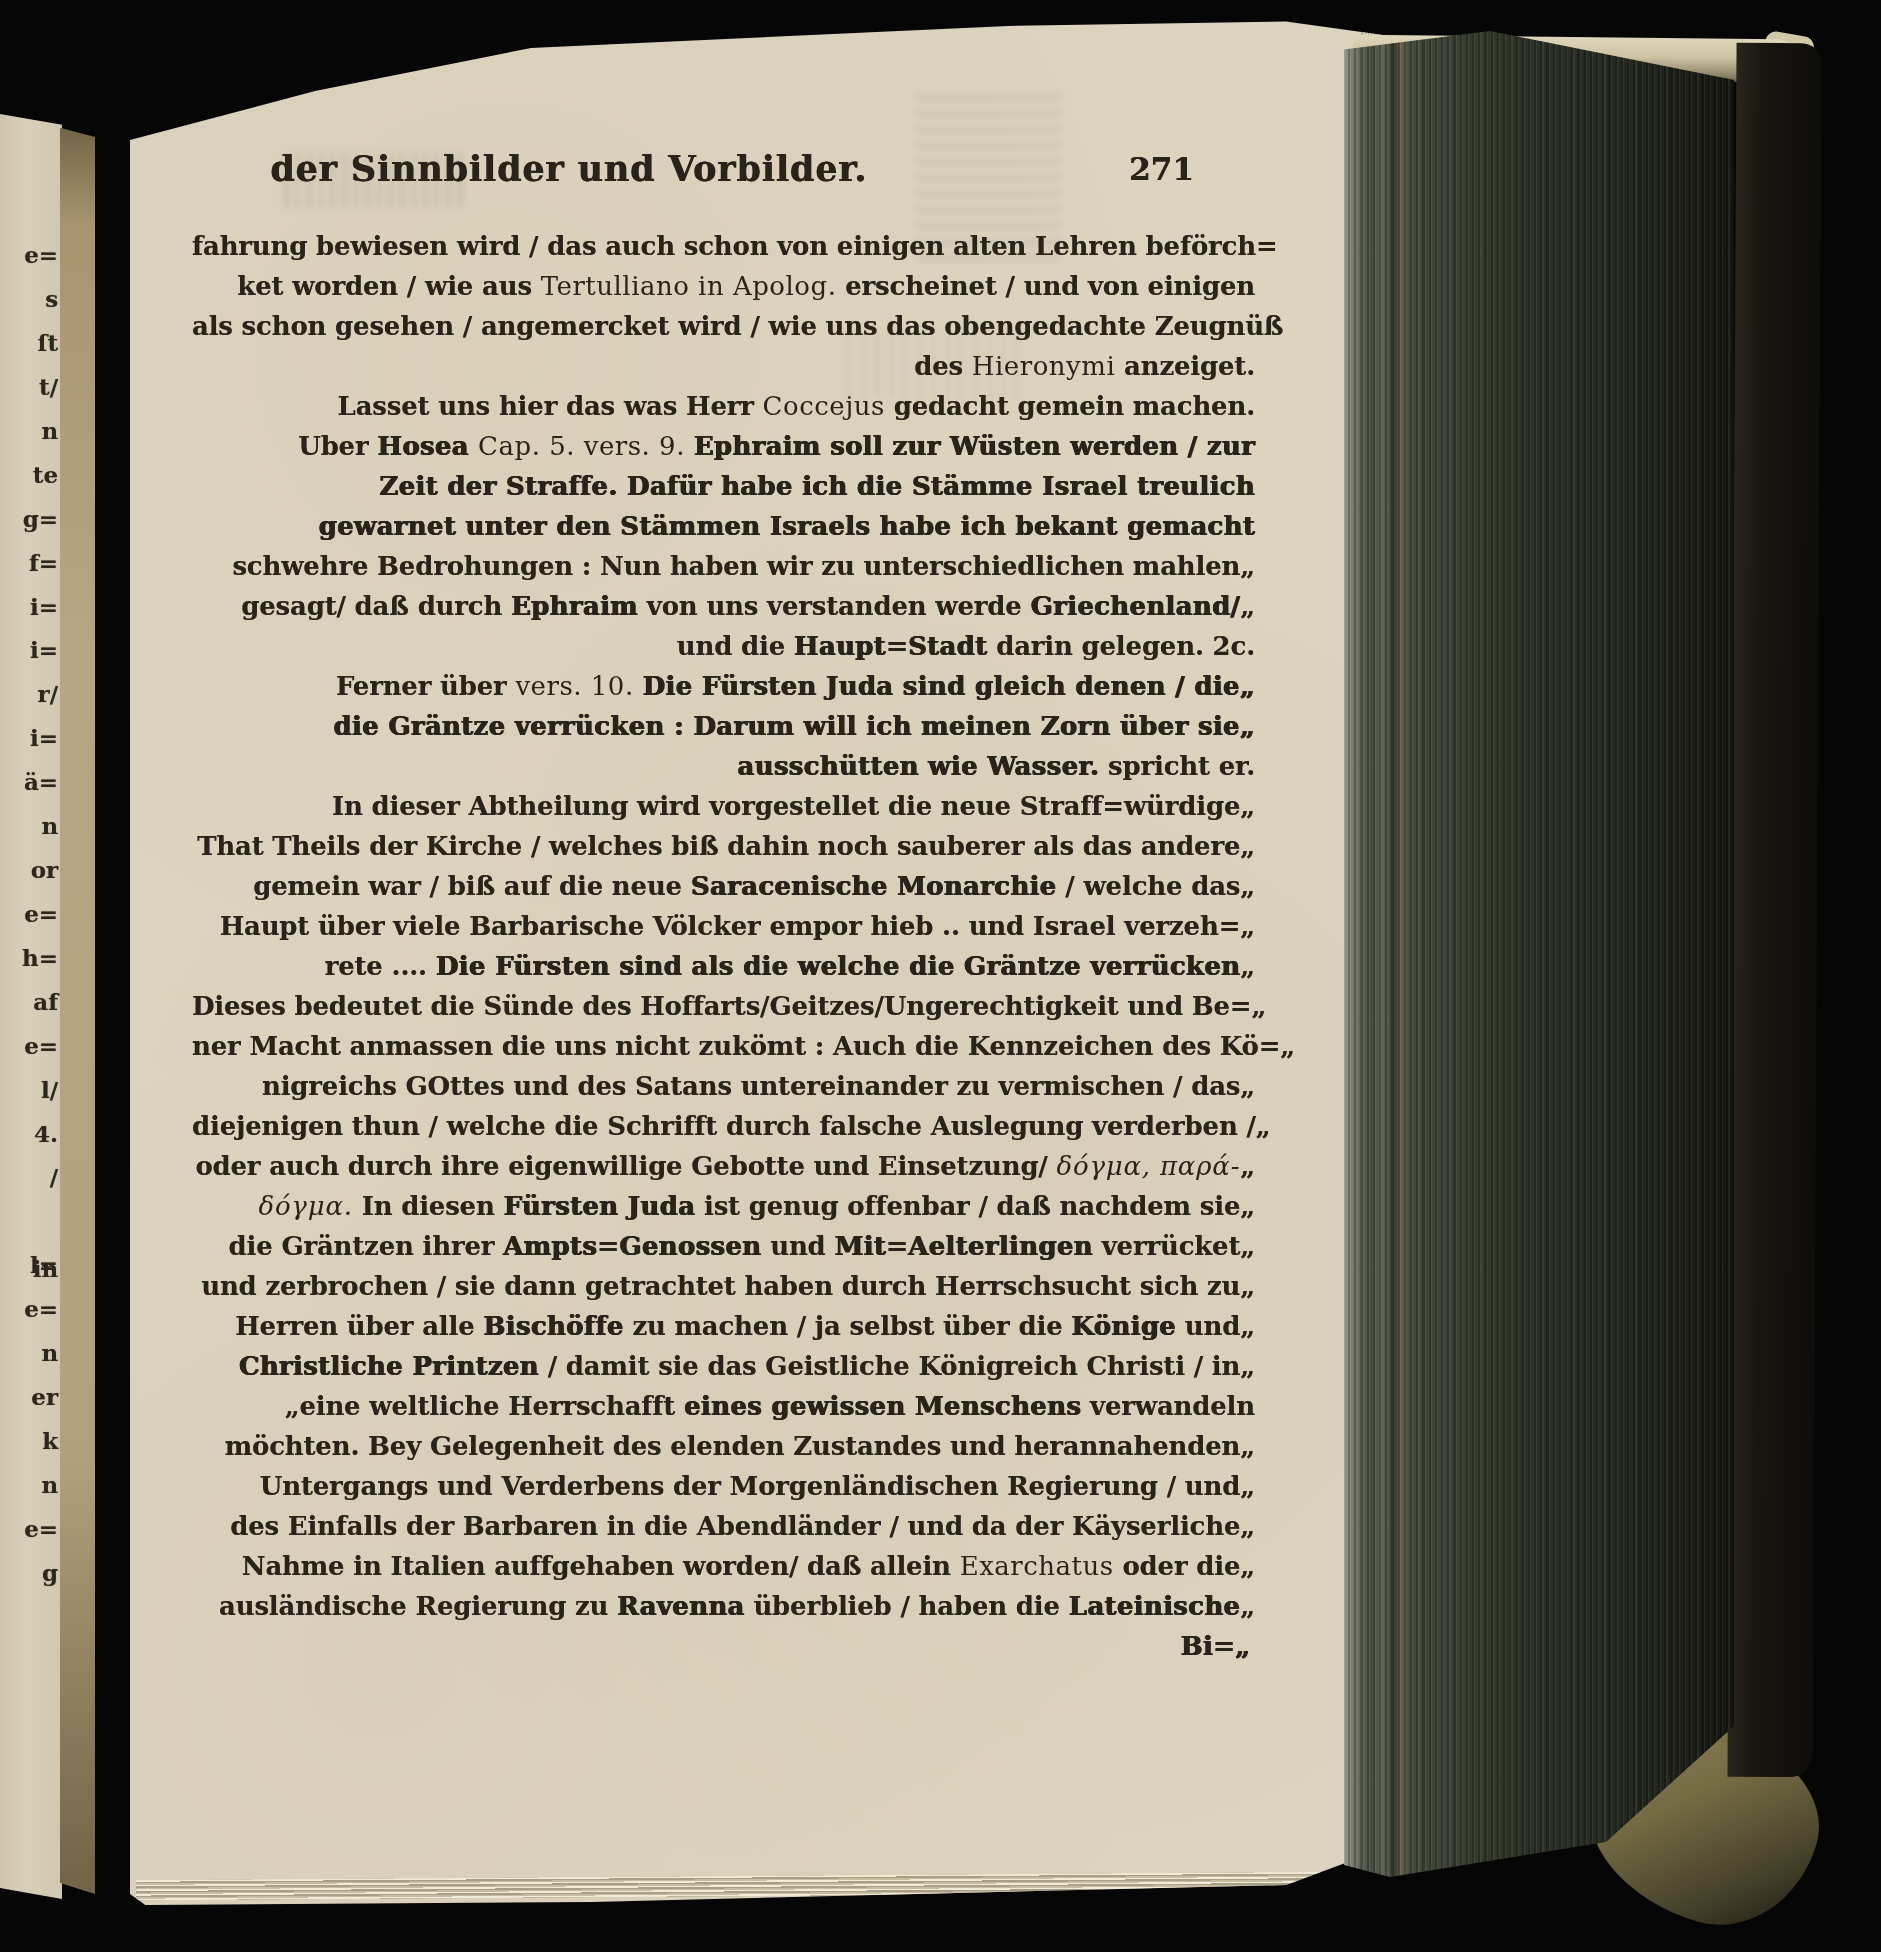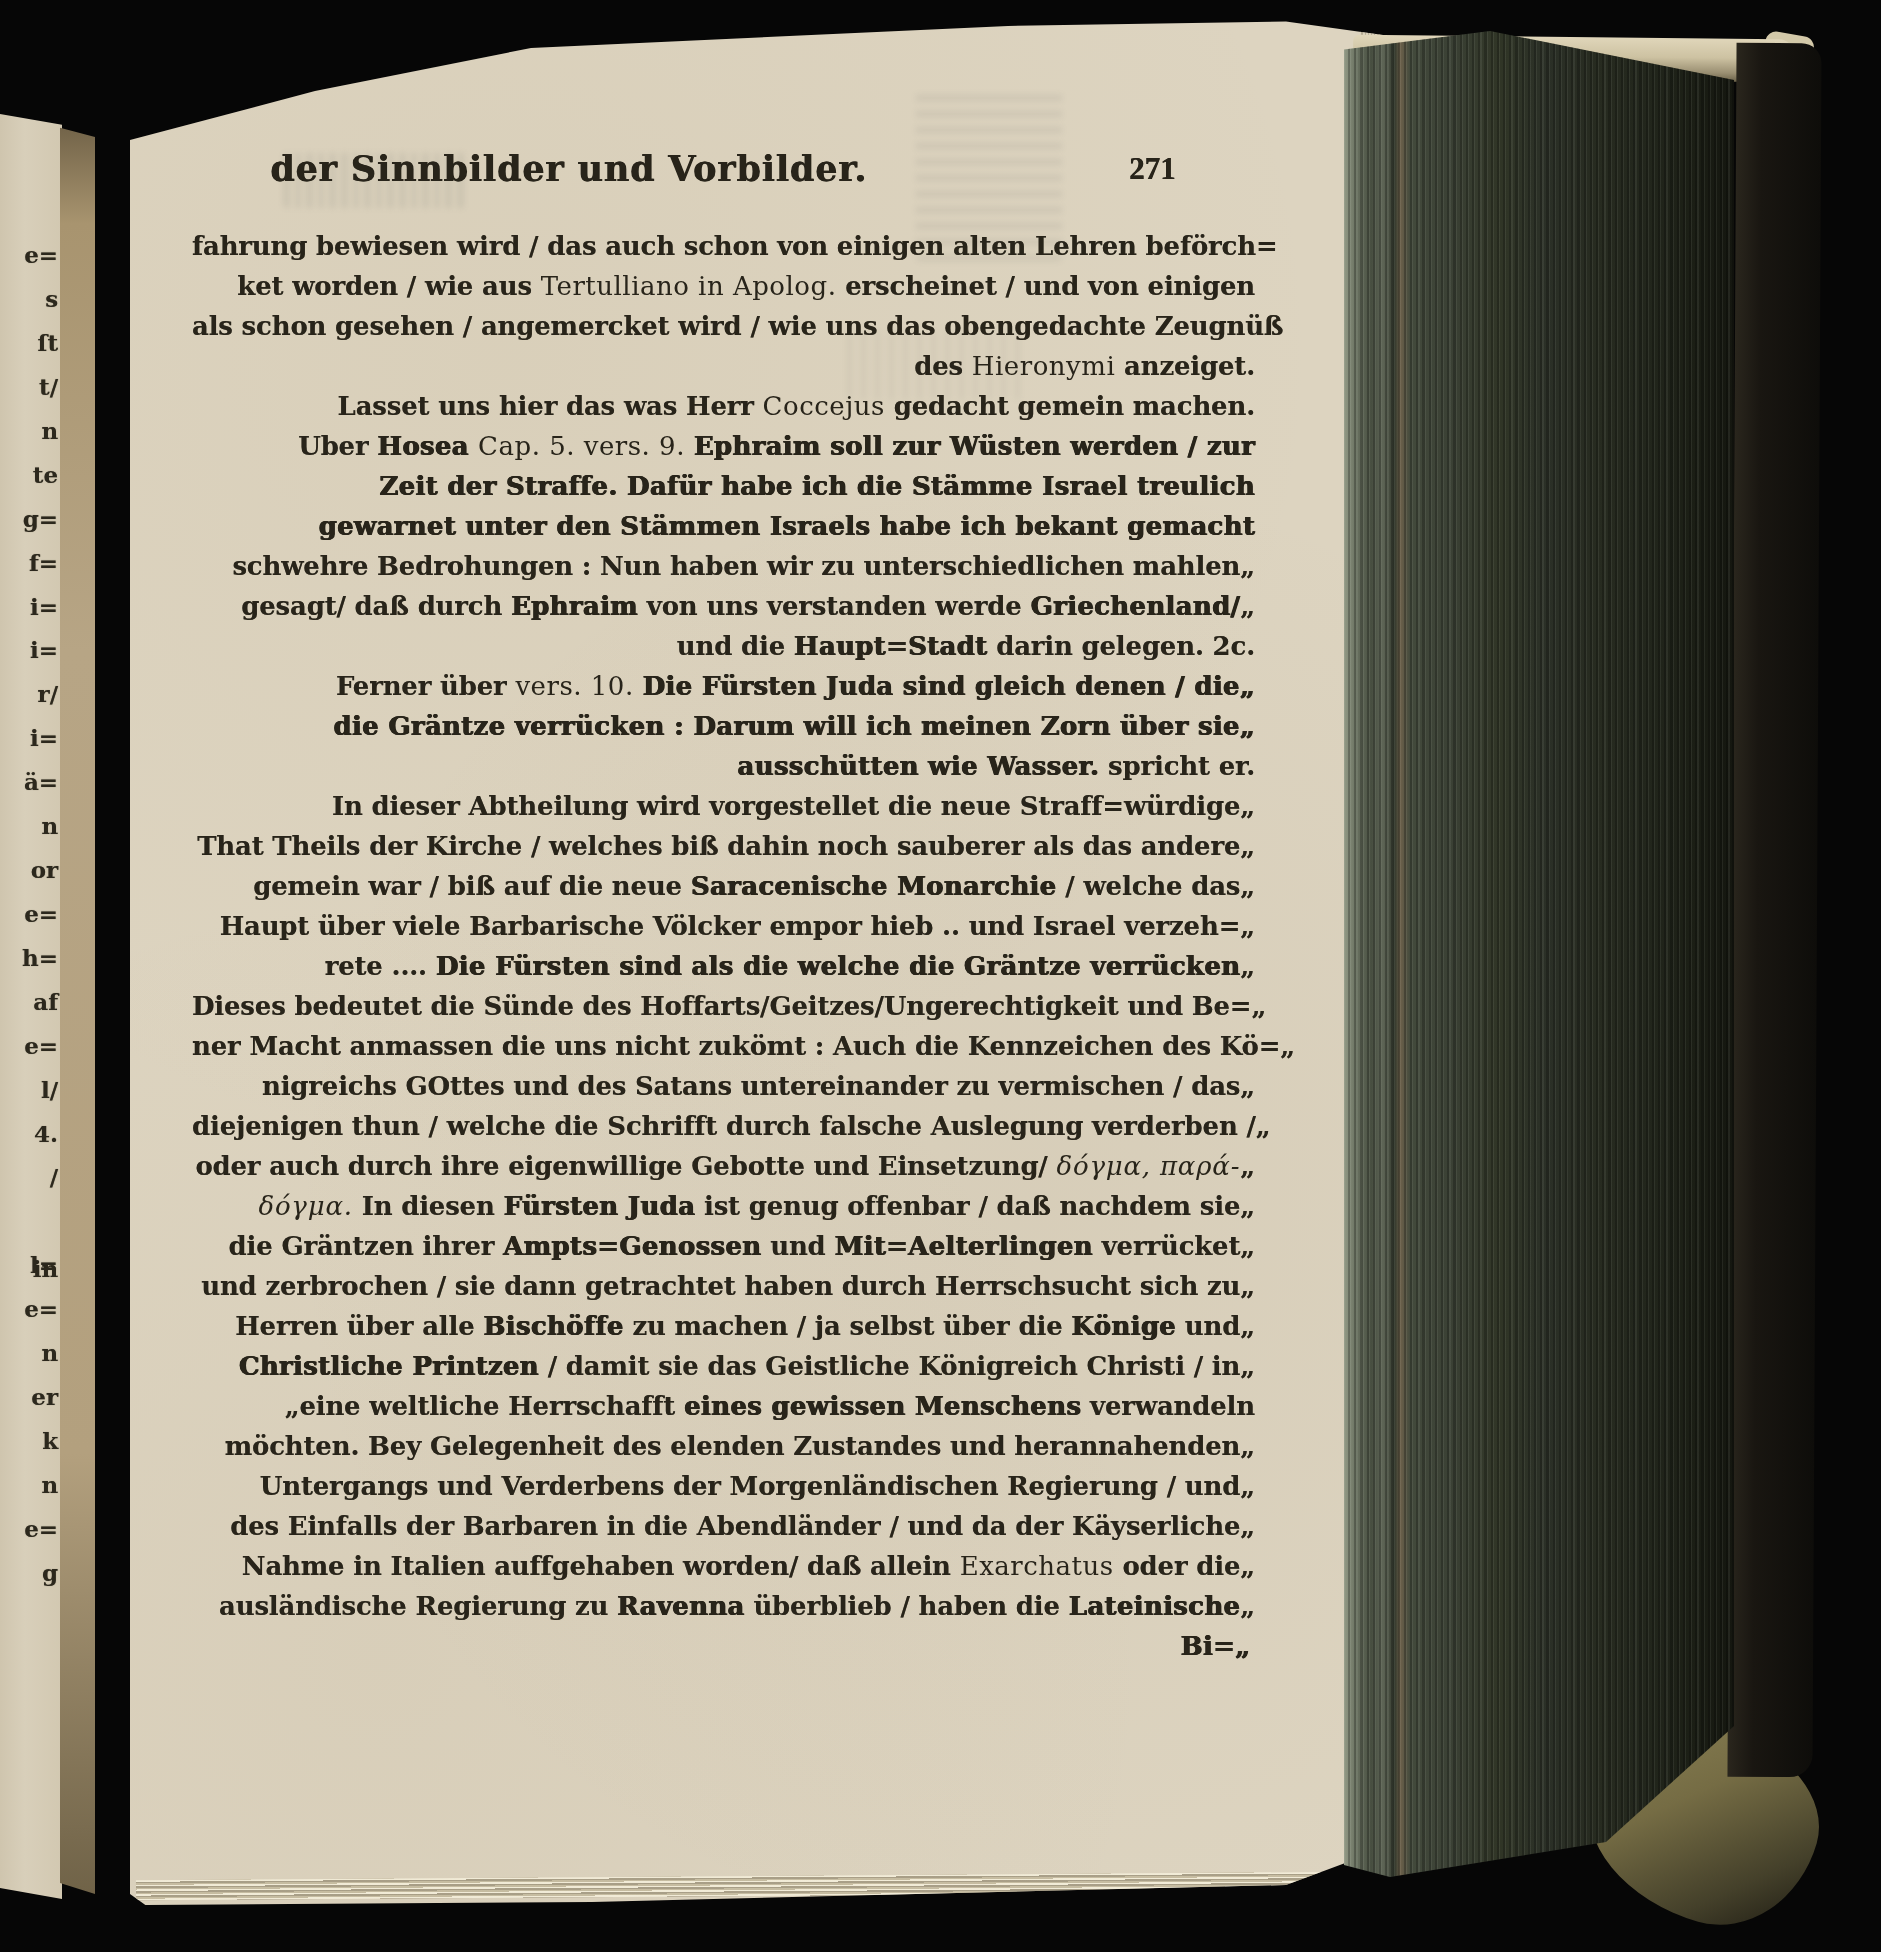--- a/index.html
+++ b/index.html
@@ -33,21 +33,21 @@
     background:repeating-linear-gradient(90deg,rgba(90,95,92,.30) 0 4.6px,transparent 4.6px 11.6px);}
   .ghost-b{left:786px;top:91px;width:146px;height:170px;
     background:repeating-linear-gradient(0deg,rgba(90,95,92,.22) 0 6.2px,transparent 6.2px 16px);}
   .ghost-c{left:717px;top:331px;width:177px;height:69px;opacity:.3;
     background:repeating-linear-gradient(90deg,rgba(90,95,92,.25) 0 5.4px,transparent 5.4px 14px);}
 
   .header-row{position:absolute;left:0;top:148px;width:1122px;height:49px;}
   .running-title{position:absolute;left:140px;top:0;font-size:35px;font-weight:700;
     letter-spacing:0.8px;text-shadow:0.7px 0 0 currentColor;}
   .page-num{position:absolute;left:999px;top:3.1px;font-size:31px;font-weight:700;
-    text-shadow:0.5px 0 0 currentColor;font-family:Liberation Serif, serif;}
+    text-shadow:0.5px 0 0 currentColor;}
 
   .body{position:absolute;left:62px;top:231px;width:1063px;font-size:26px;font-weight:700;
         letter-spacing:-0.2px;text-shadow:0 0 0.5px rgba(40,35,20,.55);}
   .line{height:40px;white-space:nowrap;text-align:right;}
   .line.indent{padding-left:51px;}
   .seg-b{text-shadow:0.7px 0 0 currentColor,-0.3px 0 0 currentColor;letter-spacing:0.3px;}
   .seg-a{font-weight:400;letter-spacing:0.5px;text-shadow:none;}
   .seg-g{font-weight:400;font-style:italic;letter-spacing:0.8px;text-shadow:none;}
   .catchword-row{height:40px;text-align:right;padding-right:4.6px;}
 

